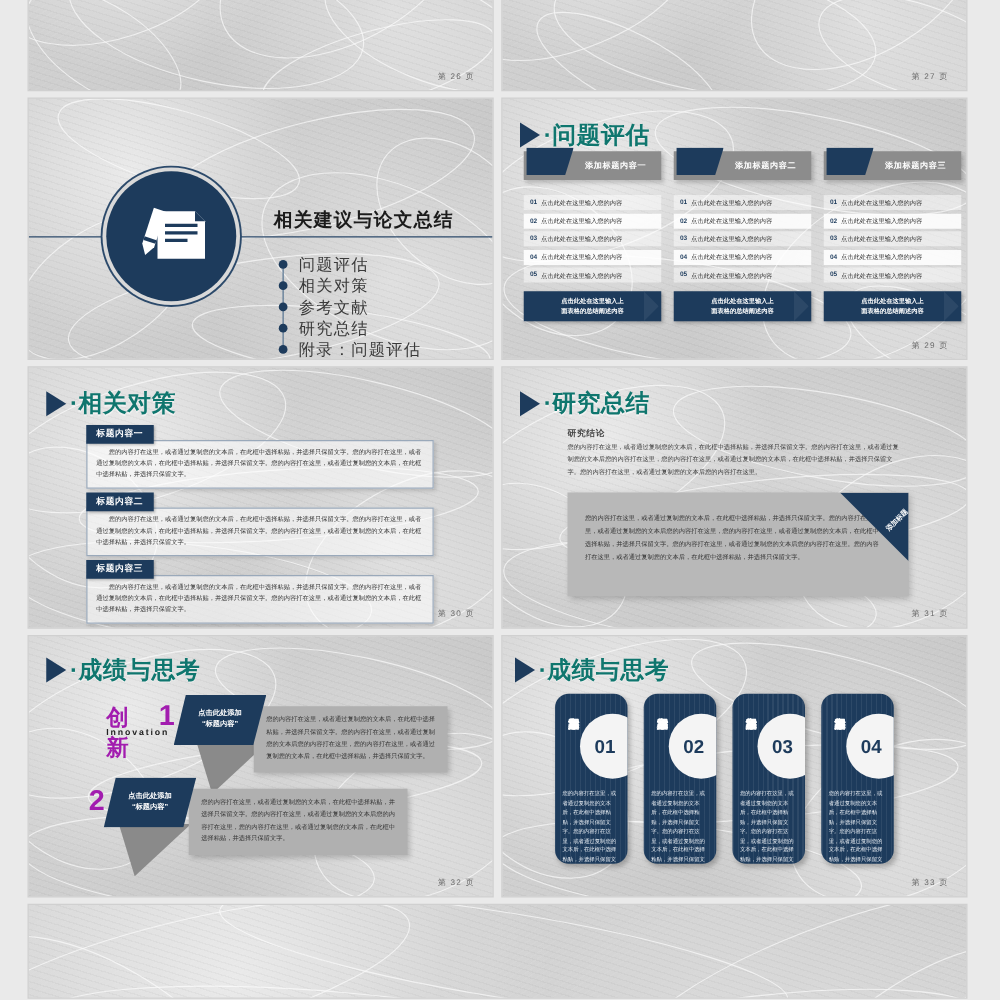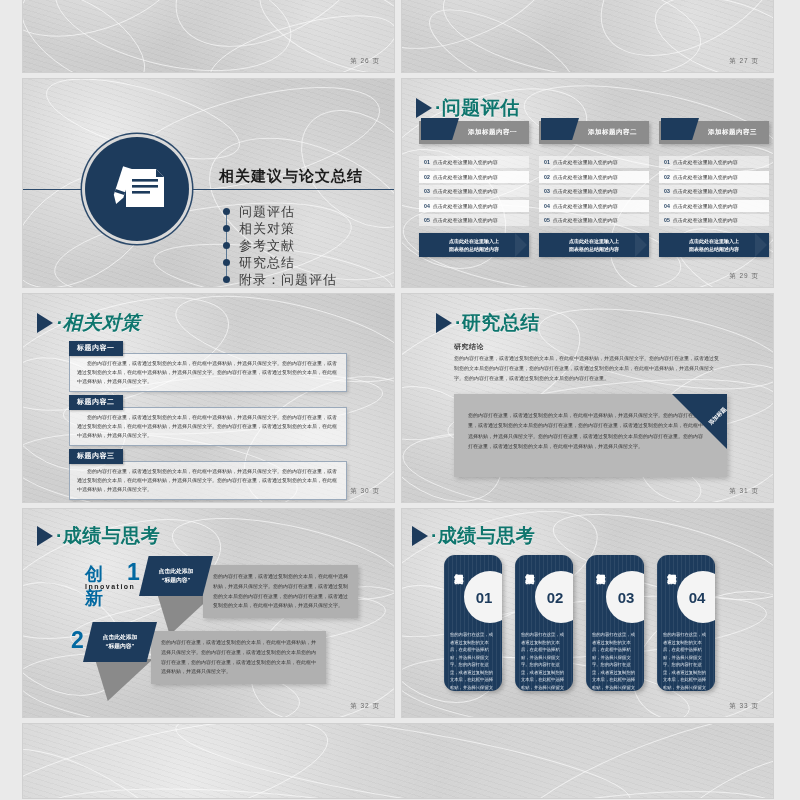--- a/index.html
+++ b/index.html
@@ -183,21 +183,21 @@
   }
   .s31 .ribbon span {
     position: absolute; right: 4px; top: 12px;
     transform: rotate(-45deg); transform-origin: right top;
     font-size: 5.5px; font-weight: 700; color: #fff; white-space: nowrap;
   }
 
   
   .s32 .unit { position: absolute; }
   .s32 .num {
-    position: absolute; font-weight: 700; color: #0369a1;
+    position: absolute; font-weight: 700; color: #a21caf;
   }
   .s32 .cn { font-size: 18px; letter-spacing: -1px; }
   .s32 .en { font-size: 7px; font-weight: 700; color: #222; letter-spacing: 1.5px; }
   .s32 .tag {
     position: absolute; width: 74px; height: 40px; background: #1d3b5c;
     clip-path: polygon(13% 0, 100% 0, 86% 100%, 0 100%);
     color: #fff; font-size: 5.8px; font-weight: 700; line-height: 1.6;
     display: flex; align-items: center; justify-content: center; text-align: center;
     z-index: 3;
   }
@@ -459,21 +459,21 @@
         <div class="bg"></div>
         <svg class="scribble" viewBox="0 0 371 208">
           <ellipse cx="90" cy="60" rx="120" ry="46" transform="rotate(-17 90 60)"></ellipse>
           <ellipse cx="270" cy="45" rx="120" ry="34" transform="rotate(13 270 45)"></ellipse>
           <ellipse cx="310" cy="150" rx="95" ry="58" transform="rotate(-27 310 150)"></ellipse>
           <ellipse cx="130" cy="180" rx="145" ry="38" transform="rotate(6 130 180)"></ellipse>
           <ellipse cx="40" cy="120" rx="68" ry="50" transform="rotate(34 40 120)"></ellipse>
           <ellipse cx="200" cy="110" rx="160" ry="28" transform="rotate(-4 200 110)"></ellipse>
         </svg>
 
-        <div class="hdr" style="left:14px; top:16px;font-style:italic;">
+        <div class="hdr" style="left:14px; top:16px;">
           <i class="tri"></i>
           <span class="hdr-title">·相关对策</span>
         </div>
 
         <div class="grp" style="top:42px;">
           <div class="lbl">标题内容一</div>
           <div class="body">您的内容打在这里，或者通过复制您的文本后，在此框中选择粘贴，并选择只保留文字。您的内容打在这里，或者通过复制您的文本后，在此框中选择粘贴，并选择只保留文字。您的内容打在这里，或者通过复制您的文本后，在此框中选择粘贴，并选择只保留文字。</div>
         </div>
         <div class="grp" style="top:96px;">
           <div class="lbl">标题内容二</div>
@@ -493,21 +493,21 @@
         <div class="bg"></div>
         <svg class="scribble" viewBox="0 0 371 208">
           <ellipse cx="70" cy="80" rx="115" ry="52" transform="rotate(-23 70 80)"></ellipse>
           <ellipse cx="260" cy="55" rx="125" ry="34" transform="rotate(10 260 55)"></ellipse>
           <ellipse cx="320" cy="140" rx="90" ry="62" transform="rotate(-29 320 140)"></ellipse>
           <ellipse cx="150" cy="180" rx="150" ry="38" transform="rotate(7 150 180)"></ellipse>
           <ellipse cx="35" cy="150" rx="72" ry="48" transform="rotate(36 35 150)"></ellipse>
           <ellipse cx="210" cy="120" rx="165" ry="30" transform="rotate(-6 210 120)"></ellipse>
         </svg>
 
-        <div class="hdr" style="left:14px; top:16px;margin-left:20px;">
+        <div class="hdr" style="left:14px; top:16px;">
           <i class="tri"></i>
           <span class="hdr-title">·研究总结</span>
         </div>
 
         <div class="sub">研究结论</div>
         <div class="para">您的内容打在这里，或者通过复制您的文本后，在此框中选择粘贴，并选择只保留文字。您的内容打在这里，或者通过复制您的文本后您的内容打在这里，您的内容打在这里，或者通过复制您的文本后，在此框中选择粘贴，并选择只保留文字。您的内容打在这里，或者通过复制您的文本后您的内容打在这里。</div>
 
         <div class="card">
           <p>您的内容打在这里，或者通过复制您的文本后，在此框中选择粘贴，并选择只保留文字。您的内容打在这里，或者通过复制您的文本后您的内容打在这里，您的内容打在这里，或者通过复制您的文本后，在此框中选择粘贴，并选择只保留文字。您的内容打在这里，或者通过复制您的文本后您的内容打在这里。您的内容打在这里，或者通过复制您的文本后，在此框中选择粘贴，并选择只保留文字。</p>
           <div class="ribbon">

